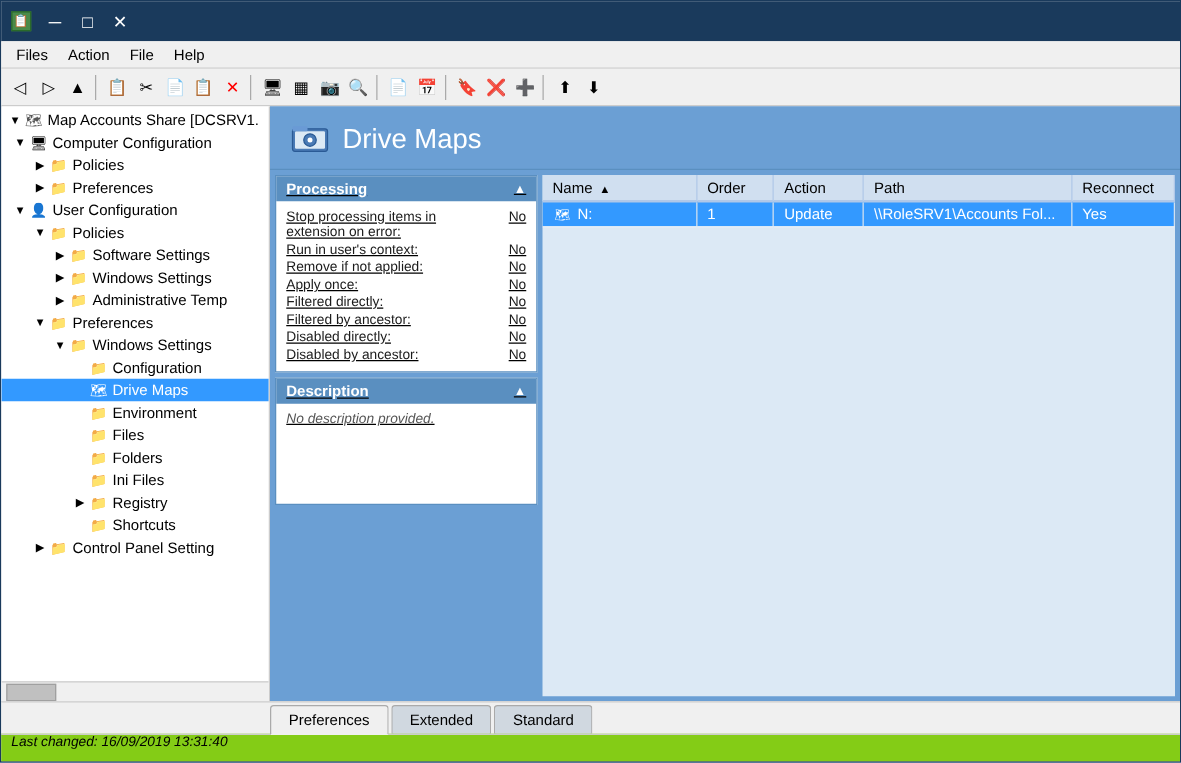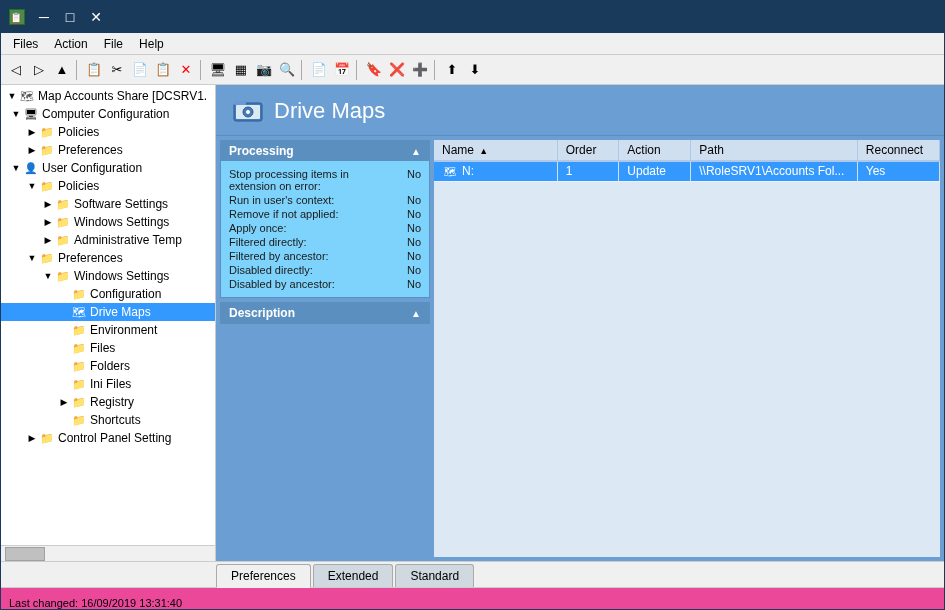--- a/index.html
+++ b/index.html
@@ -42,21 +42,21 @@
     
     .content-header { background: #6b9fd4; padding: 10px 16px 8px; display: flex; align-items: center; border-bottom: 1px solid #5a8fc0; flex-shrink: 0; }
     .content-header-icon { width: 32px; height: 32px; margin-right: 10px; flex-shrink: 0; }
     .content-header-title { font-size: 22px; color: white; font-weight: 300; }
 
     
     .content-body { display: flex; flex: 1; overflow: hidden; padding: 4px; gap: 4px; }
 
     
     .info-panels { width: 210px; display: flex; flex-direction: column; gap: 4px; flex-shrink: 0; }
-    .info-panel { background: #7dd3fc; border: 1px solid #5a8fc0; }
+    .info-panel { background: #ffffff; border: 1px solid #5a8fc0; text-decoration: underline; }
     .info-panel-header { background: #5a8fc0; color: white; padding: 3px 8px; display: flex; align-items: center; justify-content: space-between; font-size: 12px; font-weight: 600; }
     .info-panel-collapse { cursor: pointer; font-size: 10px; }
     .info-panel-body { padding: 6px 8px; font-size: 11px; color: #1a1a1a; }
     .info-row { display: flex; justify-content: space-between; padding: 1px 0; }
     .info-label { color: #1a1a1a; }
     .info-value { color: #1a1a1a; }
     .desc-text { color: #555; font-style: italic; font-size: 11px; }
 
     
     .data-area { flex: 1; background: #dce9f5; overflow: hidden; display: flex; flex-direction: column; }
@@ -73,21 +73,21 @@
     .col-reconnect { width: 80px; }
 
     .row-icon { width: 16px; height: 14px; display: inline-flex; align-items: center; justify-content: center; margin-right: 4px; font-size: 10px; vertical-align: middle; }
 
     
     .bottom-tabs { background: #f0f0f0; display: flex; align-items: flex-end; height: 26px; flex-shrink: 0; border-top: 1px solid #ccc; padding-left: 215px; }
     .tab { padding: 4px 14px; background: #d0d8e0; border: 1px solid #aaa; border-bottom: none; cursor: pointer; font-size: 12px; margin-right: 2px; border-radius: 3px 3px 0 0; }
     .tab.active { background: #f0f0f0; border-bottom: 1px solid #f0f0f0; margin-bottom: -1px; z-index: 1; }
 
     
-    .status-bar { background: #ec4899; border-top: 1px solid #ccc; height: 22px; display: flex; align-items: flex-end; padding: 0 8px; font-size: 11px; flex-shrink: 0; }
+    .status-bar { background: #84cc16; border-top: 1px solid #ccc; height: 22px; display: flex; align-items: flex-start; padding: 0 8px; font-size: 11px; flex-shrink: 0; font-style: italic; }
 
     
     .tree-area::-webkit-scrollbar { width: 14px; }
     .tree-area::-webkit-scrollbar-track { background: #f0f0f0; }
     .tree-area::-webkit-scrollbar-thumb { background: #c0c0c0; border: 1px solid #a0a0a0; }
 
     
     .h-scroll { height: 16px; background: #f0f0f0; border-top: 1px solid #ccc; display: flex; align-items: center; }
     .h-scroll-thumb { height: 14px; width: 40px; background: #c0c0c0; border: 1px solid #a0a0a0; margin-left: 4px; }
 
@@ -356,20 +356,23 @@
                 <span class="info-value">No</span>
               </div>
             </div>
           </div>
 
           <div class="info-panel">
             <div class="info-panel-header">
               <span>Description</span>
               <span class="info-panel-collapse">▲</span>
             </div>
+            <div class="info-panel-body" style="min-height:80px;">
+              <span class="desc-text">No description provided.</span>
+            </div>
           </div>
 
         </div>
 
         <div class="data-area">
           <table class="data-table">
             <thead>
               <tr>
                 <th class="col-name">
                   Name <span class="sort-arrow">▲</span>

